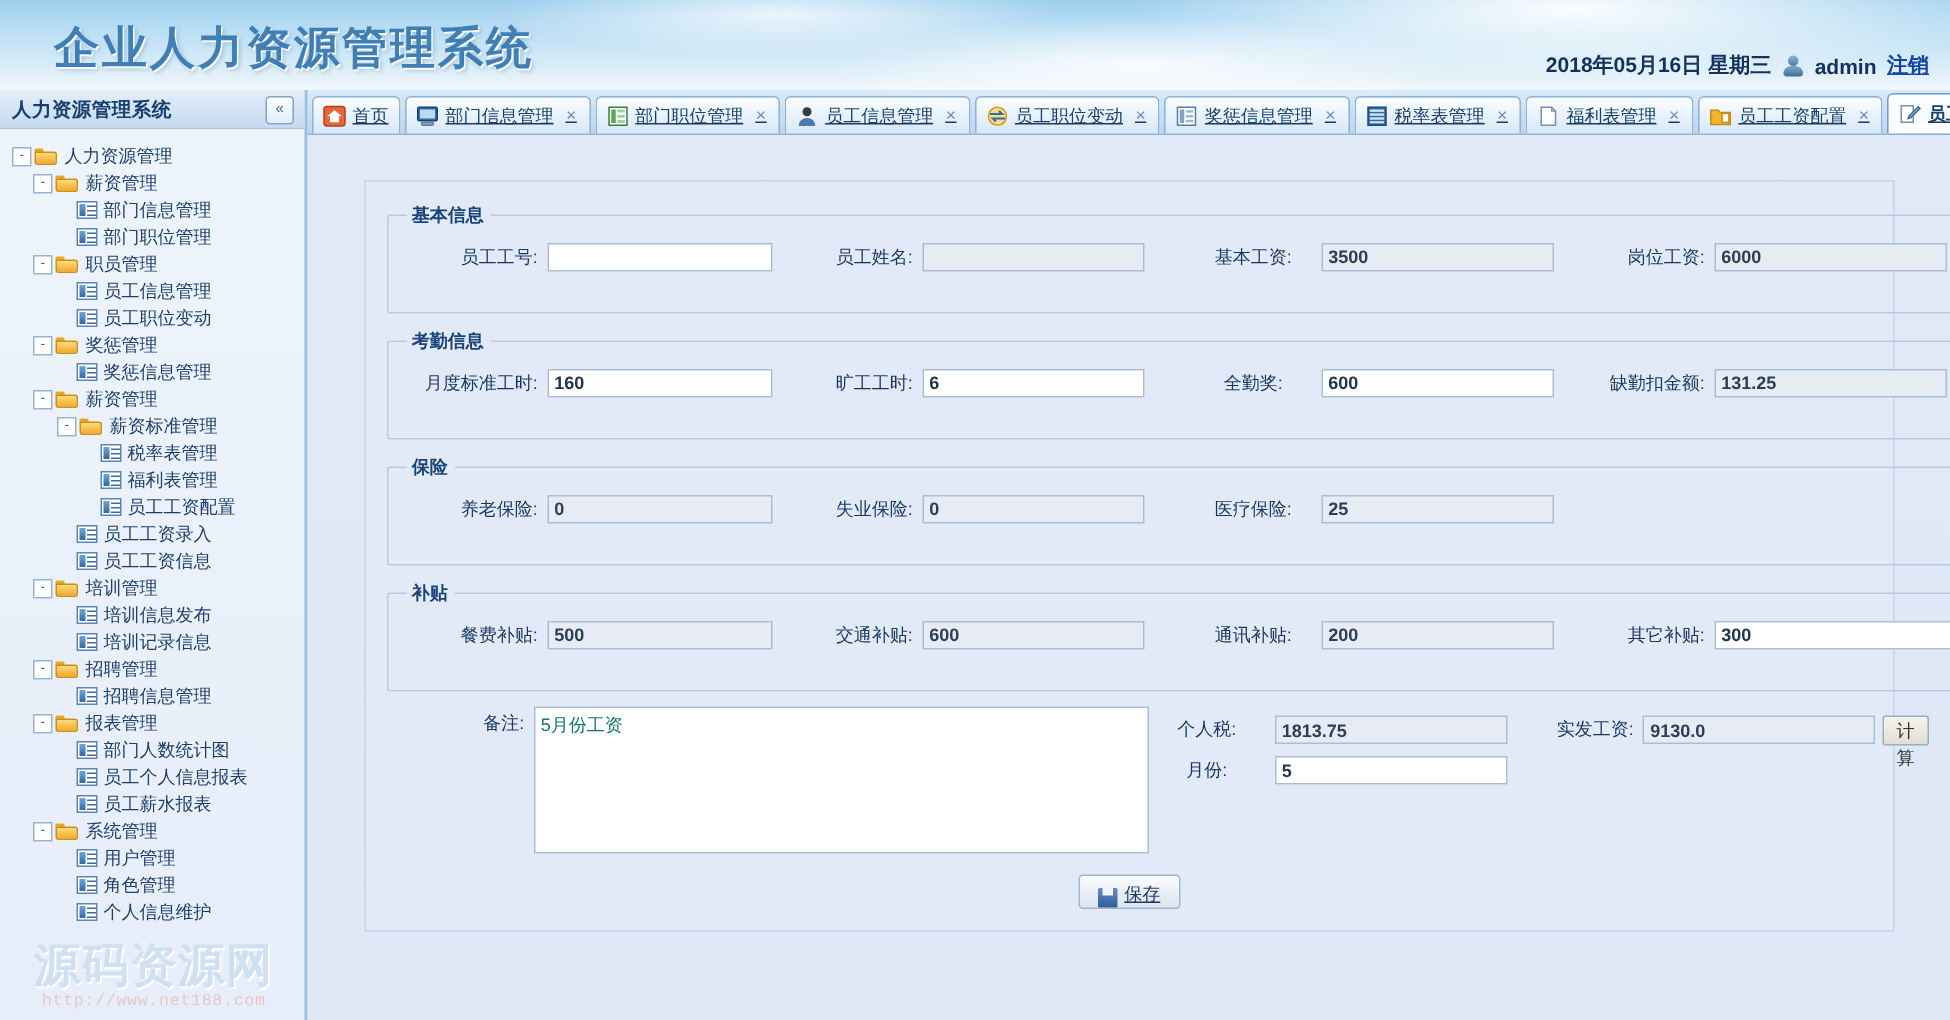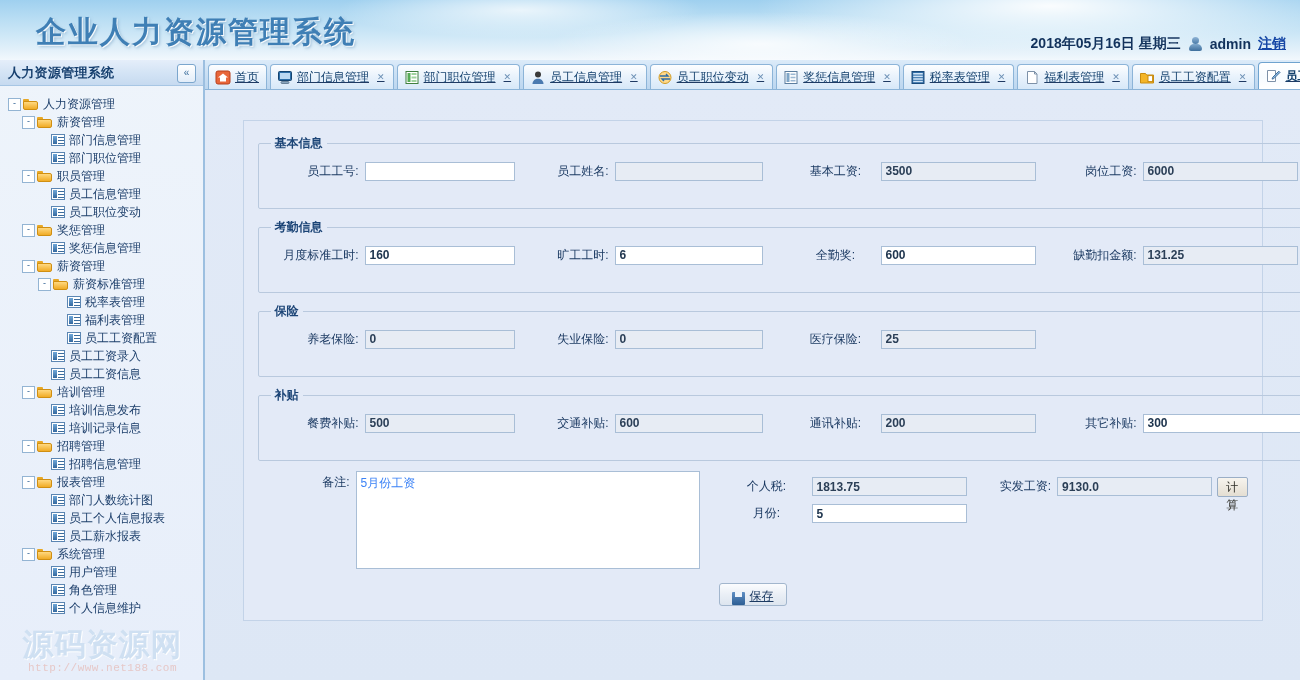--- a/index.html
+++ b/index.html
@@ -159,22 +159,22 @@
   input.fld.ro{background:#e7ecf4;color:#2b3f57;}
   .w150{width:150px;}
   .w148{width:148px;}
   .w155{width:155px;}
   .w160{width:160px;}
 
   .tail{display:flex;margin-top:4px;}
   .tail-left{width:520px;display:flex;align-items:flex-start;}
   .tail-left .lbl{width:92px;padding-top:3px;}
   textarea.remark{
-    width:344px;height:98px;box-sizing:border-box;resize:none;outline:none;
-    font-family:"Liberation Sans","DejaVu Sans",sans-serif;font-size:12px;color:#3b82f6;
+    width:410px;height:98px;box-sizing:border-box;resize:none;outline:none;
+    font-family:"Liberation Sans","DejaVu Sans",sans-serif;font-size:12px;color:#0f766e;
     border:1px solid #a9bed6;background:#ffffff;padding:3px 4px;
   }
   .tail-right{flex:1;padding-top:2px;}
   .tail-right .row{height:27px;}
   .calc-btn{
     margin-left:5px;height:20px;padding:0 5px;box-sizing:border-box;
     border:1px solid #9aaec6;border-radius:2px;
     background:linear-gradient(180deg,#f7f4ee,#e4ded2);
     font-size:12px;color:#30302a;cursor:pointer;line-height:18px;
   }

